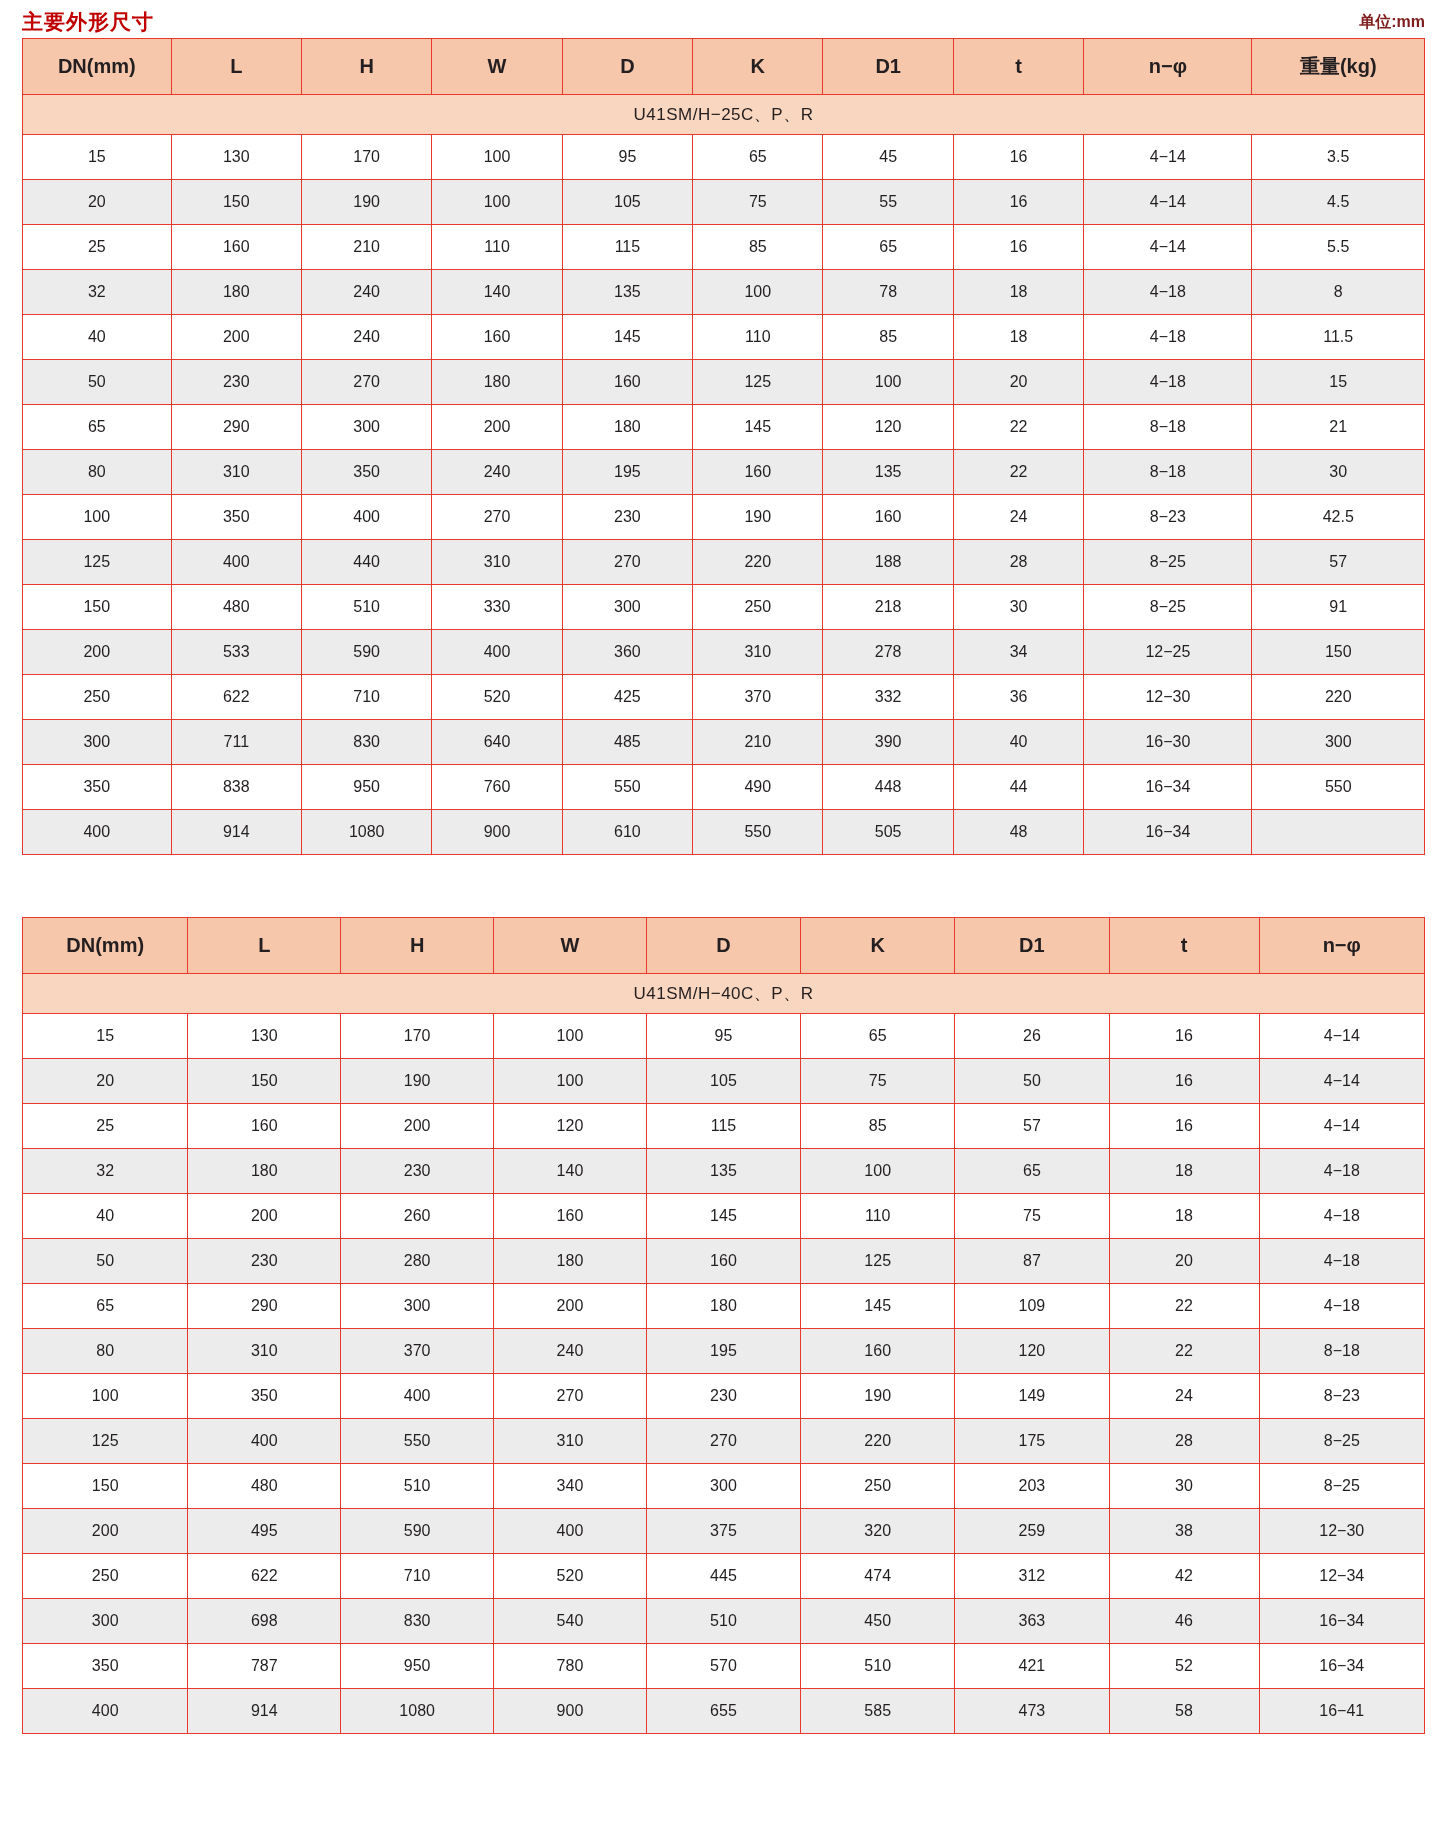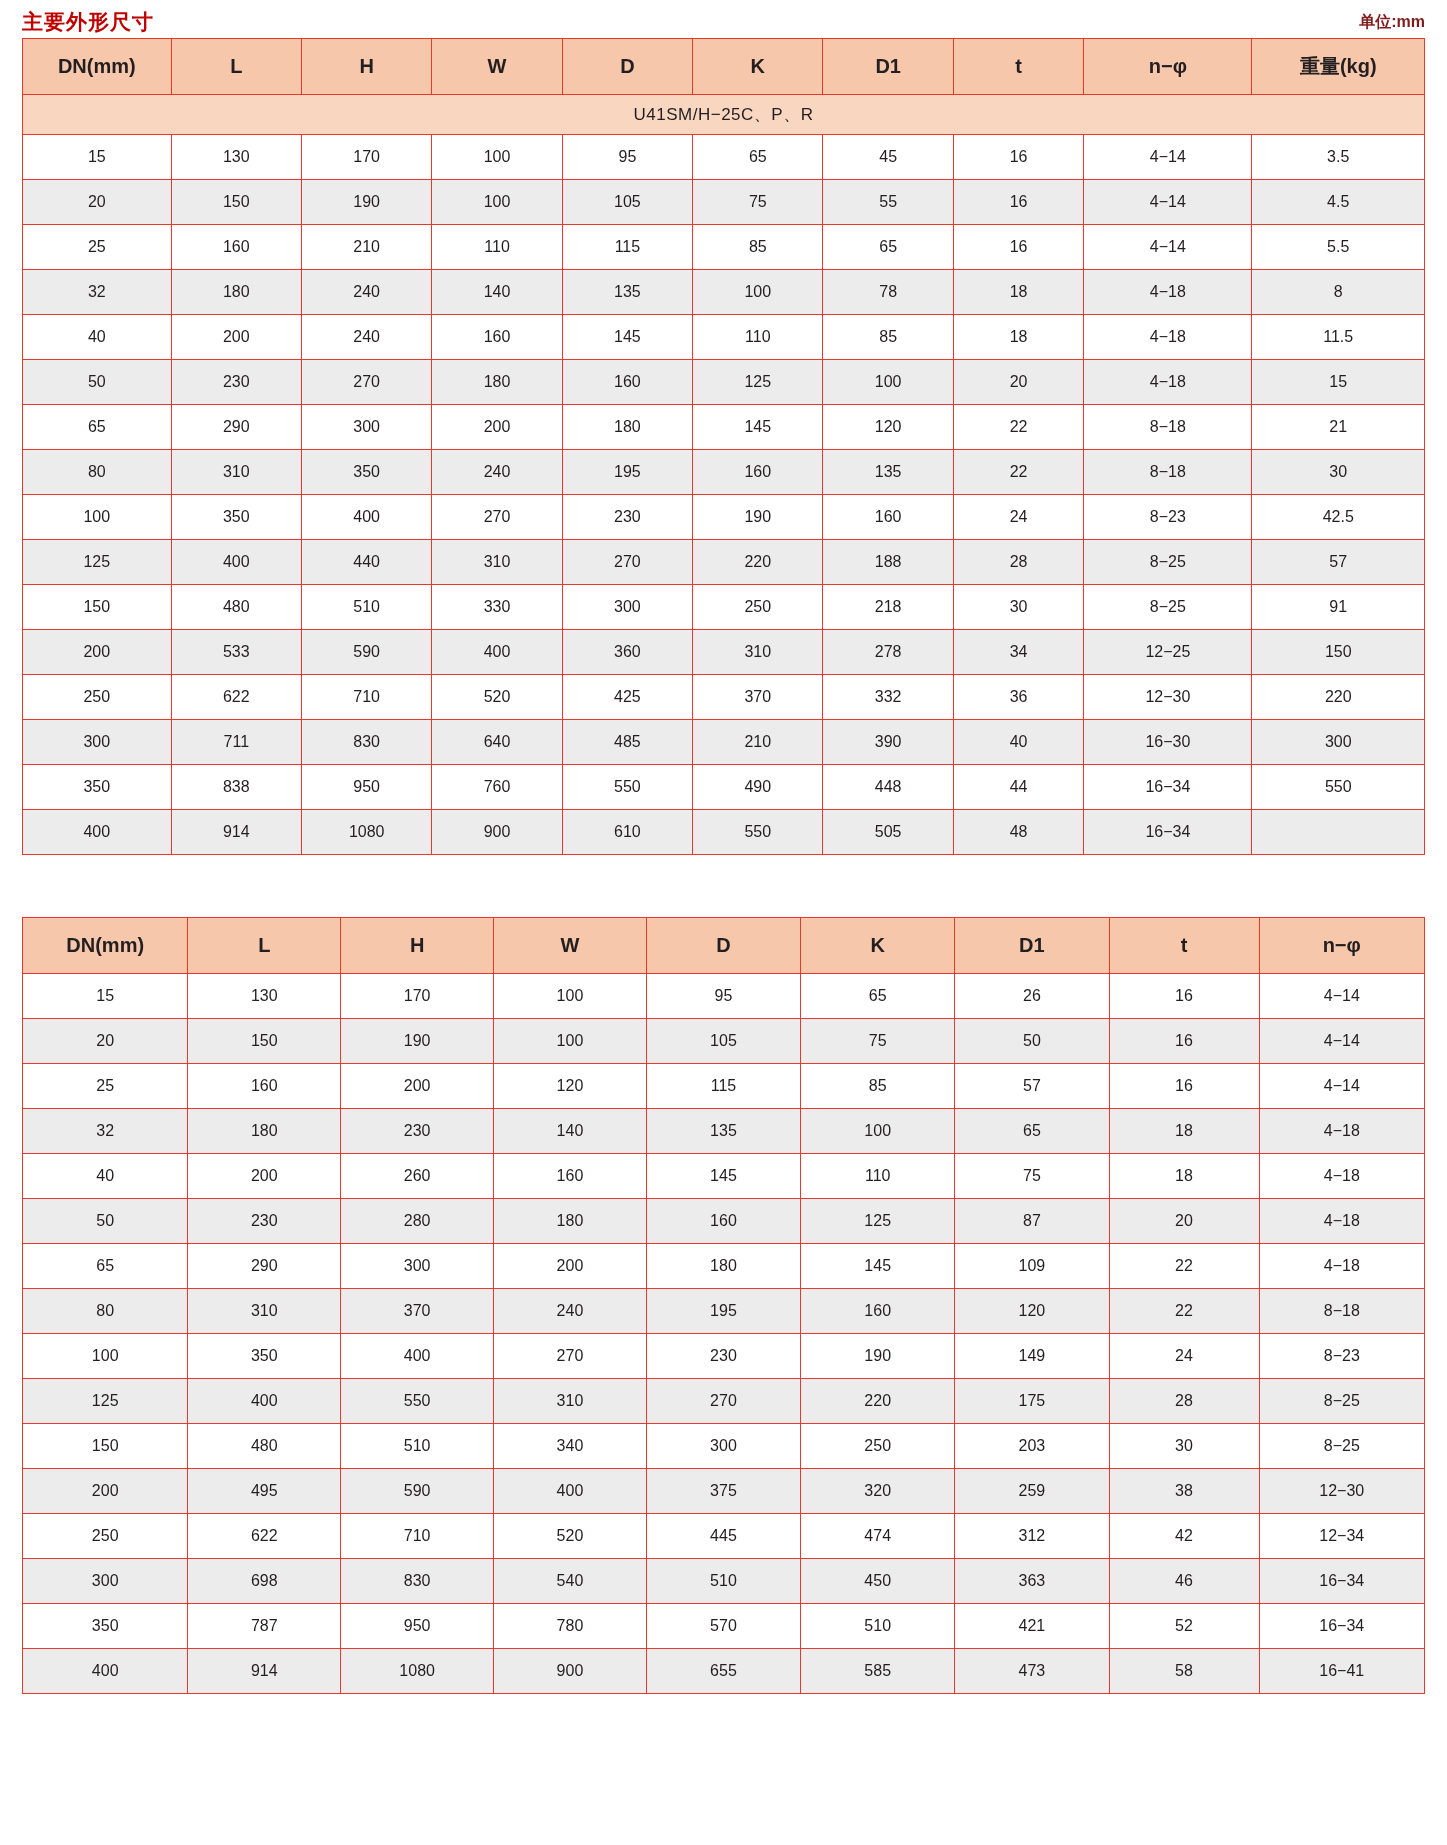--- a/index.html
+++ b/index.html
@@ -335,20 +335,23 @@
             <th>H</th>
             <th>W</th>
             <th>D</th>
             <th>K</th>
             <th>D1</th>
             <th>t</th>
             <th>n−φ</th>
           </tr>
       </thead>
       <tbody id="t2-body">
+          <tr class="section-row">
+            <td colspan="9">U41SM/H−40C、P、R</td>
+          </tr>
           <tr class="odd">
             <td>15</td>
             <td>130</td>
             <td>170</td>
             <td>100</td>
             <td>95</td>
             <td>65</td>
             <td>26</td>
             <td>16</td>
             <td>4−14</td>

